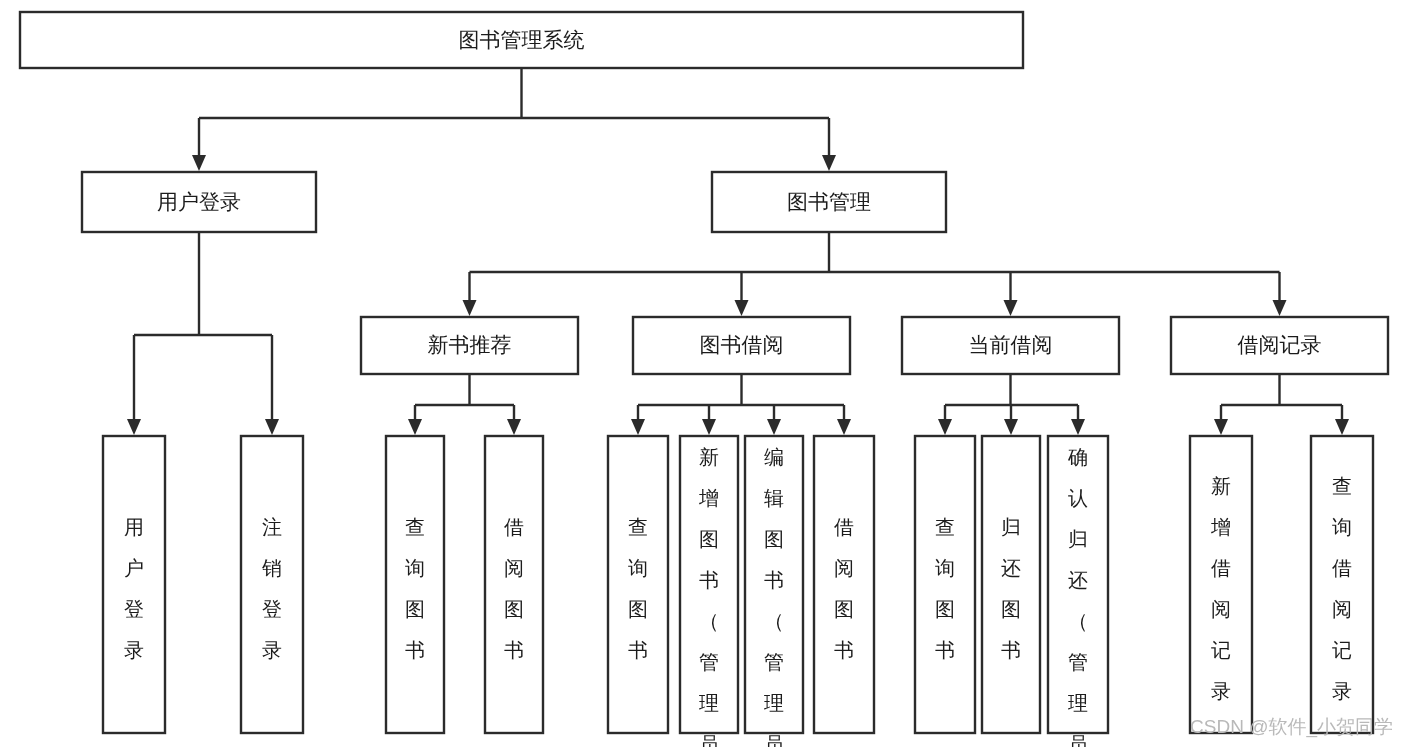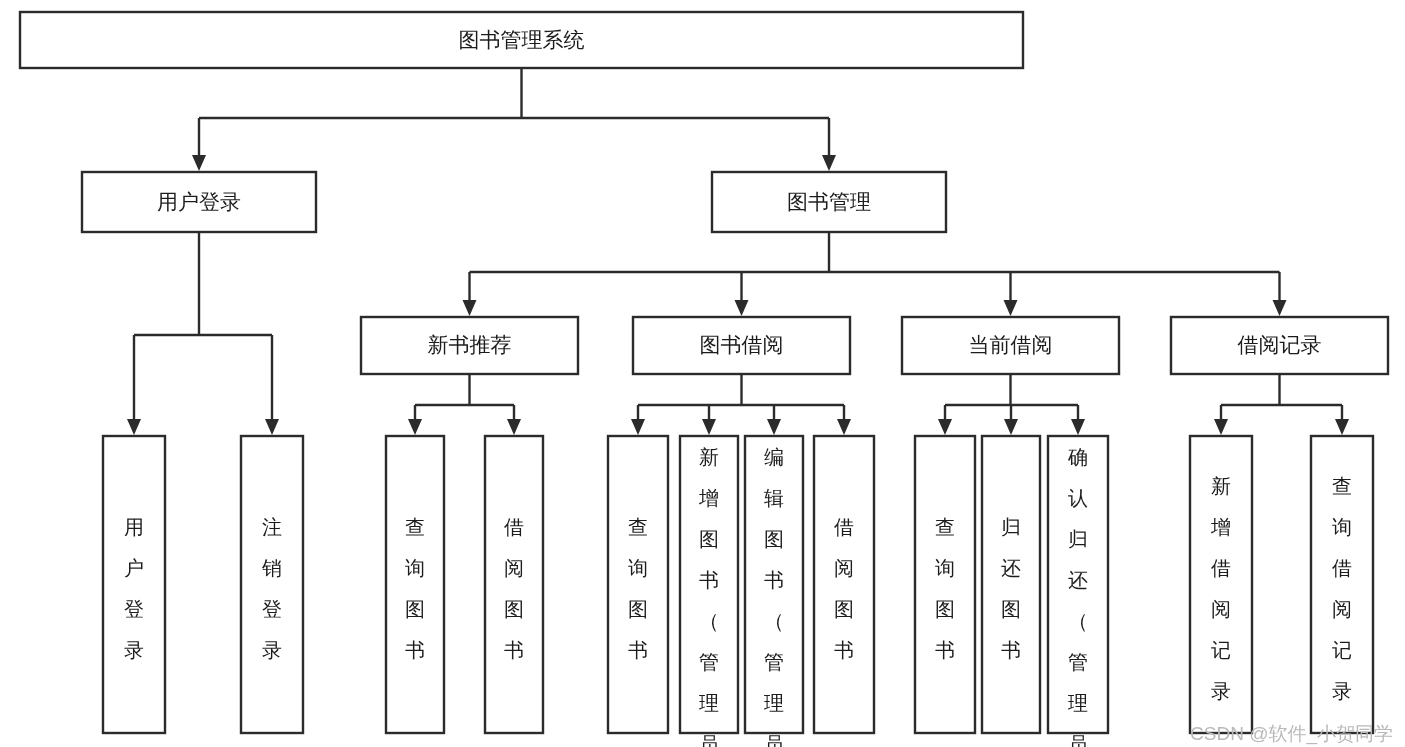--- a/index.html
+++ b/index.html
@@ -52,21 +52,21 @@
   }
   .node-label-v {
     font-family: "Liberation Sans", "DejaVu Sans", sans-serif;
     font-size: 20px;
     fill: #1c1c1c;
     text-anchor: middle;
   }
   .watermark-text {
     position: absolute;
     right: 12px;
-    bottom: 0;
+    bottom: 7px;
     font-family: "Liberation Sans", "DejaVu Sans", sans-serif;
     font-size: 19px;
     color: #b9b9b9;
     white-space: nowrap;
     user-select: none;
   }
 </style>
 </head>
 <body>
 

